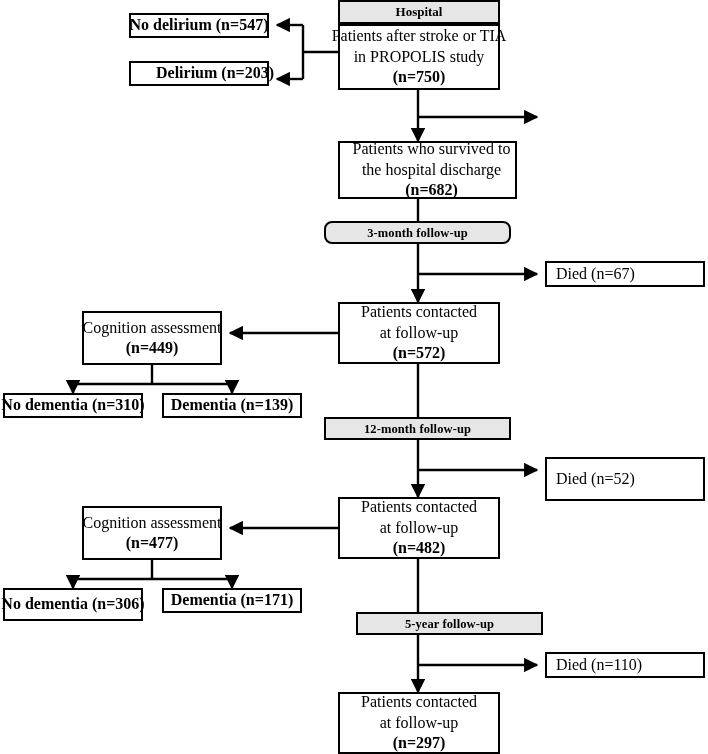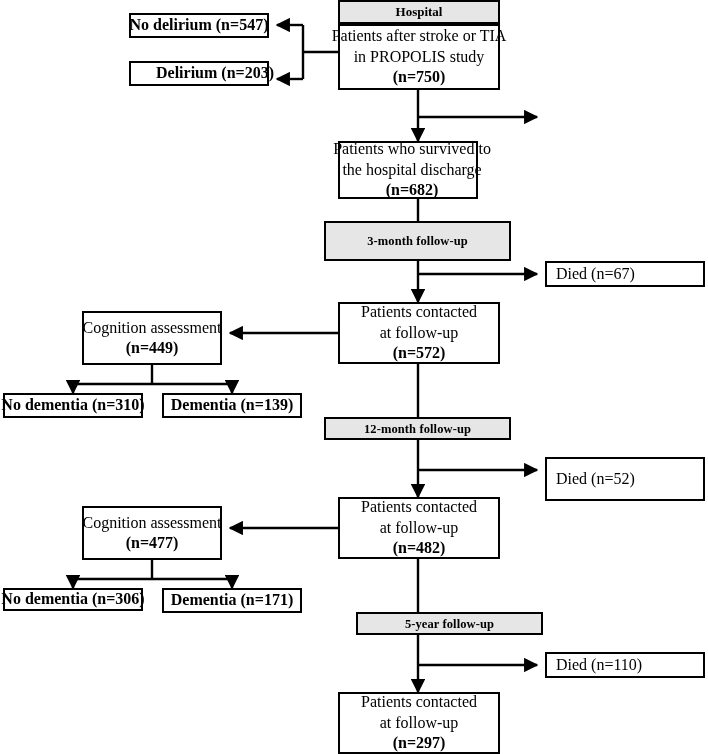--- a/index.html
+++ b/index.html
@@ -133,27 +133,27 @@
   </div>
 
   <div class="node bold" style="left:129px; top:13px; width:140px; height:25px;">
     <span class="ln">No delirium (n=547)</span>
   </div>
   <div class="node bold" style="left:129px; top:61px; width:140px; height:25px;padding-left:32px;">
     <span class="ln">Delirium (n=203)</span>
   </div>
 
 
-  <div class="node" style="left:338px; top:141px; width:140px; height:58px;padding-left:8px;">
+  <div class="node" style="left:338px; top:141px; width:179px; height:58px;padding-left:8px;">
     <span class="ln">Patients who survived to</span>
     <span class="ln">the hospital discharge</span>
     <span class="ln b">(n=682)</span>
   </div>
 
-  <div class="node banner" style="left:324px; top:221px; width:187px; height:40px;">
+  <div class="node banner" style="left:324px; top:221px; width:187px; height:23px;border-radius:8px;">
     <span class="ln">3-month follow-up</span>
   </div>
 
   <div class="node leftalign" style="left:545px; top:261px; width:160px; height:26px;">
     <span class="ln">Died (n=67)</span>
   </div>
 
   <div class="node" style="left:338px; top:302px; width:162px; height:62px;">
     <span class="ln">Patients contacted</span>
     <span class="ln">at follow-up</span>
@@ -184,21 +184,21 @@
     <span class="ln">Patients contacted</span>
     <span class="ln">at follow-up</span>
     <span class="ln b">(n=482)</span>
   </div>
 
   <div class="node" style="left:82px; top:506px; width:140px; height:54px;">
     <span class="ln">Cognition assessment</span>
     <span class="ln b">(n=477)</span>
   </div>
 
-  <div class="node bold" style="left:3px; top:588px; width:140px; height:23px;">
+  <div class="node bold" style="left:3px; top:588px; width:140px; height:33px;">
     <span class="ln">No dementia (n=306)</span>
   </div>
   <div class="node bold" style="left:162px; top:588px; width:140px; height:25px;">
     <span class="ln">Dementia (n=171)</span>
   </div>
 
   <div class="node banner" style="left:324px; top:612px; width:187px; height:23px;margin-left:32px;">
     <span class="ln">5-year follow-up</span>
   </div>
 

